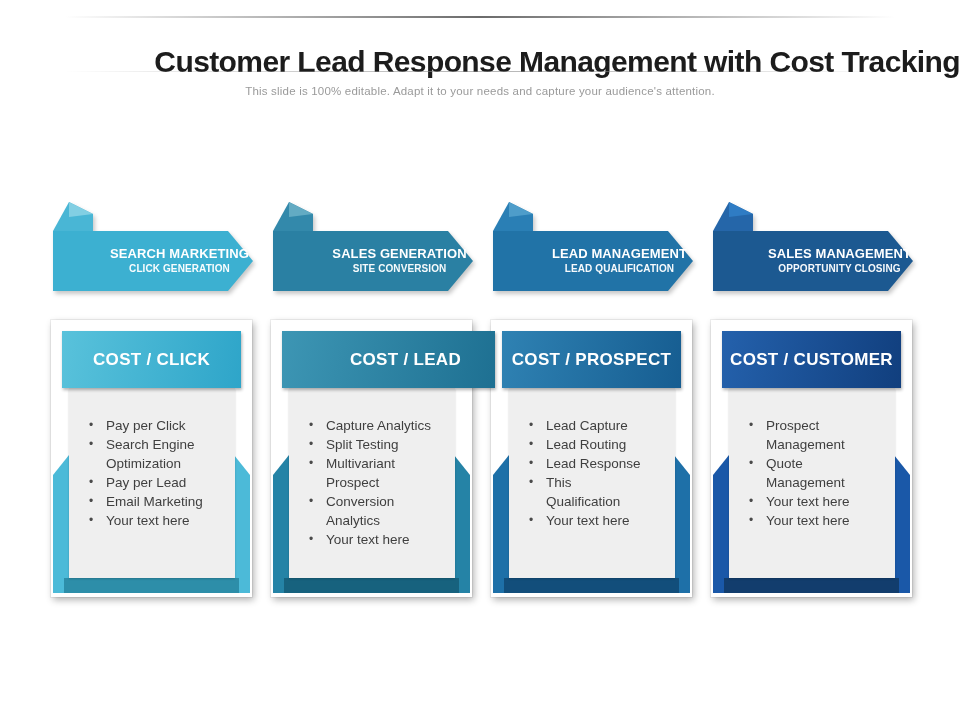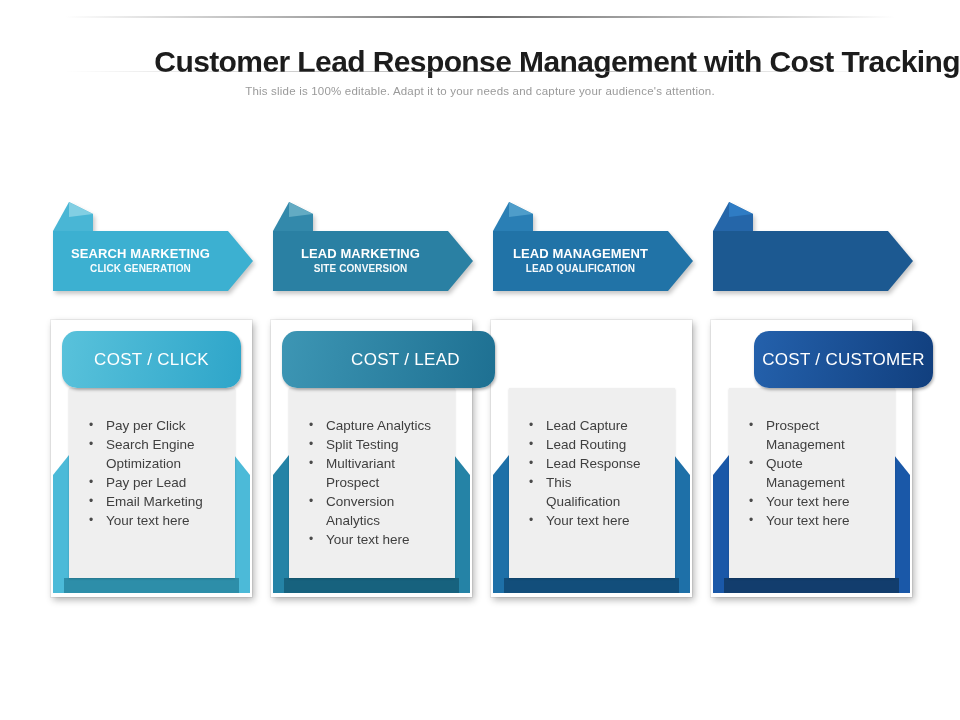--- a/index.html
+++ b/index.html
@@ -15,37 +15,37 @@
 
   .title{position:absolute;top:45px;left:0;width:100%;text-align:right;
          font-size:30px;font-weight:bold;letter-spacing:-.6px;color:#1c1c1c;white-space:nowrap;}
   .subtitle{position:absolute;top:85px;left:0;width:100%;text-align:center;
             font-size:11.5px;color:#9a9a9a;letter-spacing:.2px;}
 
   
   .banner-svg{position:absolute;top:198px;width:210px;height:95px;overflow:visible;
               filter:drop-shadow(2px 3px 2px rgba(0,0,0,.22));}
   .banner-text{position:absolute;top:231px;width:175px;height:60px;display:flex;
-               flex-direction:column;align-items:center;justify-content:center;color:#ffffff;}
+               flex-direction:column;align-items:center;justify-content:center;color:#ffffff;padding-left:39px;}
   .banner-text .l1{font-size:13px;font-weight:bold;line-height:15px;letter-spacing:.1px;}
   .banner-text .l2{font-size:10px;font-weight:bold;line-height:15px;letter-spacing:.1px;
                    color:rgba(255,255,255,.96);}
 
   
   .card{position:absolute;top:320px;width:201px;height:277px;background:#ffffff;
         box-shadow:0 0 0 1px rgba(0,0,0,.06),2px 3px 7px rgba(0,0,0,.30);}
   .wing-svg{position:absolute;left:0;top:0;width:201px;height:277px;z-index:1;}
   .card-header{position:absolute;left:11px;top:11px;width:179px;height:57px;z-index:3;
                display:flex;align-items:center;justify-content:center;color:#ffffff;
-               font-size:17px;font-weight:normal;letter-spacing:.3px;
-               box-shadow:1px 2px 3px rgba(0,0,0,.3);border-radius:15px;}
+               font-size:17px;font-weight:bold;letter-spacing:.3px;
+               box-shadow:1px 2px 3px rgba(0,0,0,.3);}
   .c1 .card-header{background:linear-gradient(100deg,#59c2db,#2ea5c9);}
   .c2 .card-header{background:linear-gradient(100deg,#3d96b4,#1e7092);padding-left:34px;}
   .c3 .card-header{background:linear-gradient(100deg,#2f82b3,#165d91);}
-  .c4 .card-header{background:linear-gradient(100deg,#2461ac,#113f7e);margin-left:32px;}
+  .c4 .card-header{background:linear-gradient(100deg,#2461ac,#113f7e);}
   .card-body{position:absolute;left:18px;top:68px;width:166px;height:190px;z-index:2;
              background:#efefef;box-shadow:0 1px 2px rgba(0,0,0,.18);}
   .card-body ul{list-style:none;margin:0;padding:28px 10px 0 18px;}
   .card-body li{position:relative;padding-left:19px;font-size:13.5px;line-height:19px;
                 color:#3f3f3f;}
   .card-body li .dot{position:absolute;left:2px;top:0;color:#4a4a4a;font-size:12px;}
   .card-body li .txt{white-space:pre-line;text-align:right;}
 </style>
 </head>
 <body>
@@ -66,39 +66,43 @@
     <span class="l1">SEARCH MARKETING</span>
     <span class="l2">CLICK GENERATION</span>
   </div>
 
   <svg class="banner-svg" style="left:270px">
     <polygon points="19,4 43,16 43,33 3,33" fill="#3389ab"></polygon>
     <polygon points="19,4 43,16 19,19" fill="#63abc3"></polygon>
     <polygon points="3,33 178,33 203,63 178,93 3,93" fill="#2a80a3"></polygon>
   </svg>
   <div class="banner-text" style="left:273px">
-    <span class="l1">LEAD MARKETING</span>
+    <span class="l1">SALES GENERATION</span>
     <span class="l2">SITE CONVERSION</span>
   </div>
 
   <svg class="banner-svg" style="left:490px">
     <polygon points="19,4 43,16 43,33 3,33" fill="#2a7fb5"></polygon>
     <polygon points="19,4 43,16 19,19" fill="#4e9dca"></polygon>
     <polygon points="3,33 178,33 203,63 178,93 3,93" fill="#2173a7"></polygon>
   </svg>
   <div class="banner-text" style="left:493px">
     <span class="l1">LEAD MANAGEMENT</span>
     <span class="l2">LEAD QUALIFICATION</span>
   </div>
 
   <svg class="banner-svg" style="left:710px">
     <polygon points="19,4 43,16 43,33 3,33" fill="#2566a9"></polygon>
     <polygon points="19,4 43,16 19,19" fill="#2f7cc4"></polygon>
     <polygon points="3,33 178,33 203,63 178,93 3,93" fill="#1c5991"></polygon>
   </svg>
+  <div class="banner-text" style="left:713px">
+    <span class="l1">SALES MANAGEMENT</span>
+    <span class="l2">OPPORTUNITY CLOSING</span>
+  </div>
 
   <div class="card c1" style="left:51px">
     <svg class="wing-svg">
       <polygon points="18,135 2,155 2,273 199,273 199,155 183,135" fill="#4cbad8"></polygon>
       <rect x="13" y="258" width="175" height="15" fill="#2d8ea9"></rect>
     </svg>
     <div class="card-header">COST / CLICK</div>
     <div class="card-body">
       <ul>
         <li><span class="dot">•</span><span class="txt">Pay per Click</span></li>
@@ -126,20 +130,21 @@
         <li><span class="dot">•</span><span class="txt">Your text here</span></li>
       </ul>
     </div>
   </div>
 
   <div class="card c3" style="left:491px">
     <svg class="wing-svg">
       <polygon points="18,135 2,155 2,273 199,273 199,155 183,135" fill="#1e70a8"></polygon>
       <rect x="13" y="258" width="175" height="15" fill="#124e7b"></rect>
     </svg>
+    <div class="card-header">COST / PROSPECT</div>
     <div class="card-body">
       <ul>
         <li><span class="dot">•</span><span class="txt">Lead Capture</span></li>
         <li><span class="dot">•</span><span class="txt">Lead Routing</span></li>
         <li><span class="dot">•</span><span class="txt">Lead Response</span></li>
         <li><span class="dot">•</span><span class="txt">This
 Qualification</span></li>
         <li><span class="dot">•</span><span class="txt">Your text here</span></li>
       </ul>
     </div>

